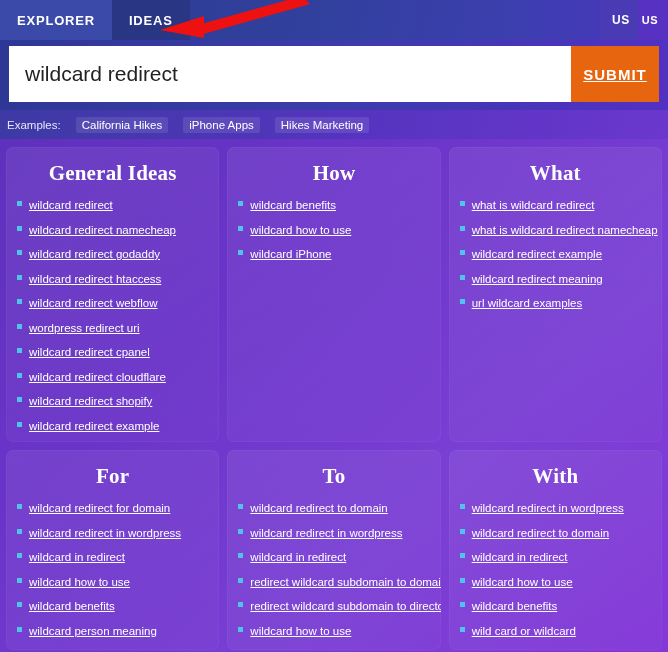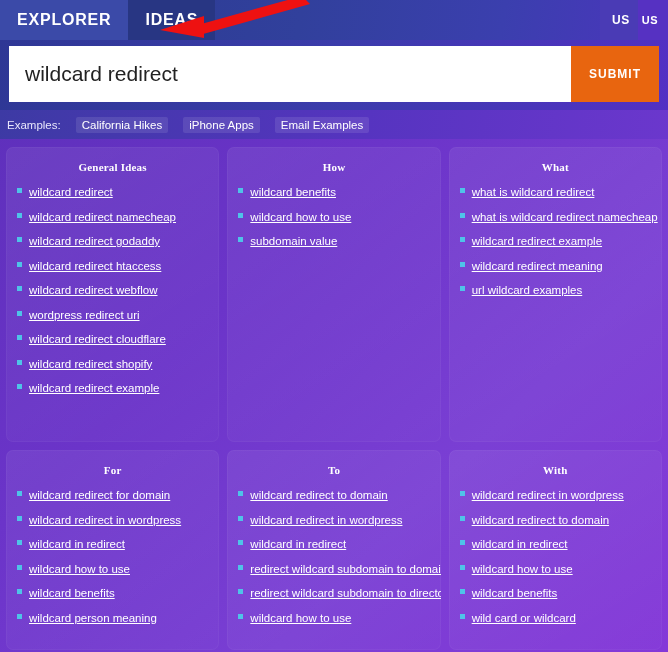--- a/index.html
+++ b/index.html
@@ -25,21 +25,21 @@
     padding: 0;
     overflow: hidden;
   }
   .nav-tab {
     height: 40px;
     padding: 0 17px;
     display: flex;
     align-items: center;
     justify-content: center;
     color: #ffffff;
-    font-size: 16px;
+    font-size: 13px;
     font-weight: bold;
     letter-spacing: .8px;
     cursor: pointer;
     user-select: none;
   }
   .nav-tab.inactive { background: #3b4aa8; }
   .nav-tab.active   { background: #283683; }
 
   #nav-spacer { flex: 1 1 auto; height: 40px; }
 
@@ -94,25 +94,26 @@
     font-size: 21px;
     font-family: "Liberation Sans", sans-serif;
     padding: 0 16px;
     min-width: 0;
   }
   #submit-button {
     flex: 0 0 88px;
     border: none;
     background: #e8650f;
     color: #ffffff;
-    font-size: 12px;
+    font-size: 15px;
     font-weight: bold;
     letter-spacing: 1px;
     font-family: "Liberation Sans", sans-serif;
     cursor: pointer;
+    text-decoration: underline;
   }
 
   
   #examples-strip {
     height: 29px;
     display: flex;
     align-items: center;
     gap: 15px;
     padding: 0 7px;
     background: linear-gradient(100deg, #3d3aa4 0%, #5634c0 55%, #6b37cd 100%);
@@ -143,21 +144,21 @@
     background: linear-gradient(150deg, rgba(255,255,255,0.07), rgba(255,255,255,0.015));
     box-shadow: 0 0 0 1px rgba(255,255,255,0.04) inset;
   }
   .card.row1 { height: 295px; }
   .card.row2 { height: 200px; }
   .card-title {
     text-align: center;
     color: #ffffff;
     font-family: "Liberation Serif", serif;
     font-weight: bold;
-    font-size: 11px;
+    font-size: 21px;
     margin: 0 0 11px 0;
     letter-spacing: .2px;
   }
   ul.kw-list {
     list-style: none;
     margin: 0;
     padding: 0;
   }
   ul.kw-list li {
     position: relative;
@@ -206,44 +207,45 @@
 
 <div id="search-strip">
   <input id="search-input" type="text" value="wildcard redirect" style="">
   <button id="submit-button">SUBMIT</button>
 </div>
 
 <div id="examples-strip">
   <span id="examples-label">Examples:</span>
   <span class="example-chip">California Hikes</span>
   <span class="example-chip">iPhone Apps</span>
-  <span class="example-chip">Email Examples</span>
+  <span class="example-chip">Hikes Marketing</span>
 </div>
 
 <div id="grid">
     <div class="card row1">
       <div class="card-title">General Ideas</div>
       <ul class="kw-list">
         <li><a>wildcard redirect</a></li>
         <li><a>wildcard redirect namecheap</a></li>
         <li><a>wildcard redirect godaddy</a></li>
         <li><a>wildcard redirect htaccess</a></li>
         <li><a>wildcard redirect webflow</a></li>
         <li><a>wordpress redirect uri</a></li>
+        <li><a>wildcard redirect cpanel</a></li>
         <li><a>wildcard redirect cloudflare</a></li>
         <li><a>wildcard redirect shopify</a></li>
         <li><a>wildcard redirect example</a></li>
       </ul>
     </div>
     <div class="card row1">
       <div class="card-title">How</div>
       <ul class="kw-list">
         <li><a>wildcard benefits</a></li>
         <li><a>wildcard how to use</a></li>
-        <li><a>subdomain value</a></li>
+        <li><a>wildcard iPhone</a></li>
       </ul>
     </div>
     <div class="card row1">
       <div class="card-title">What</div>
       <ul class="kw-list">
         <li><a>what is wildcard redirect</a></li>
         <li><a>what is wildcard redirect namecheap</a></li>
         <li><a>wildcard redirect example</a></li>
         <li><a>wildcard redirect meaning</a></li>
         <li><a>url wildcard examples</a></li>

